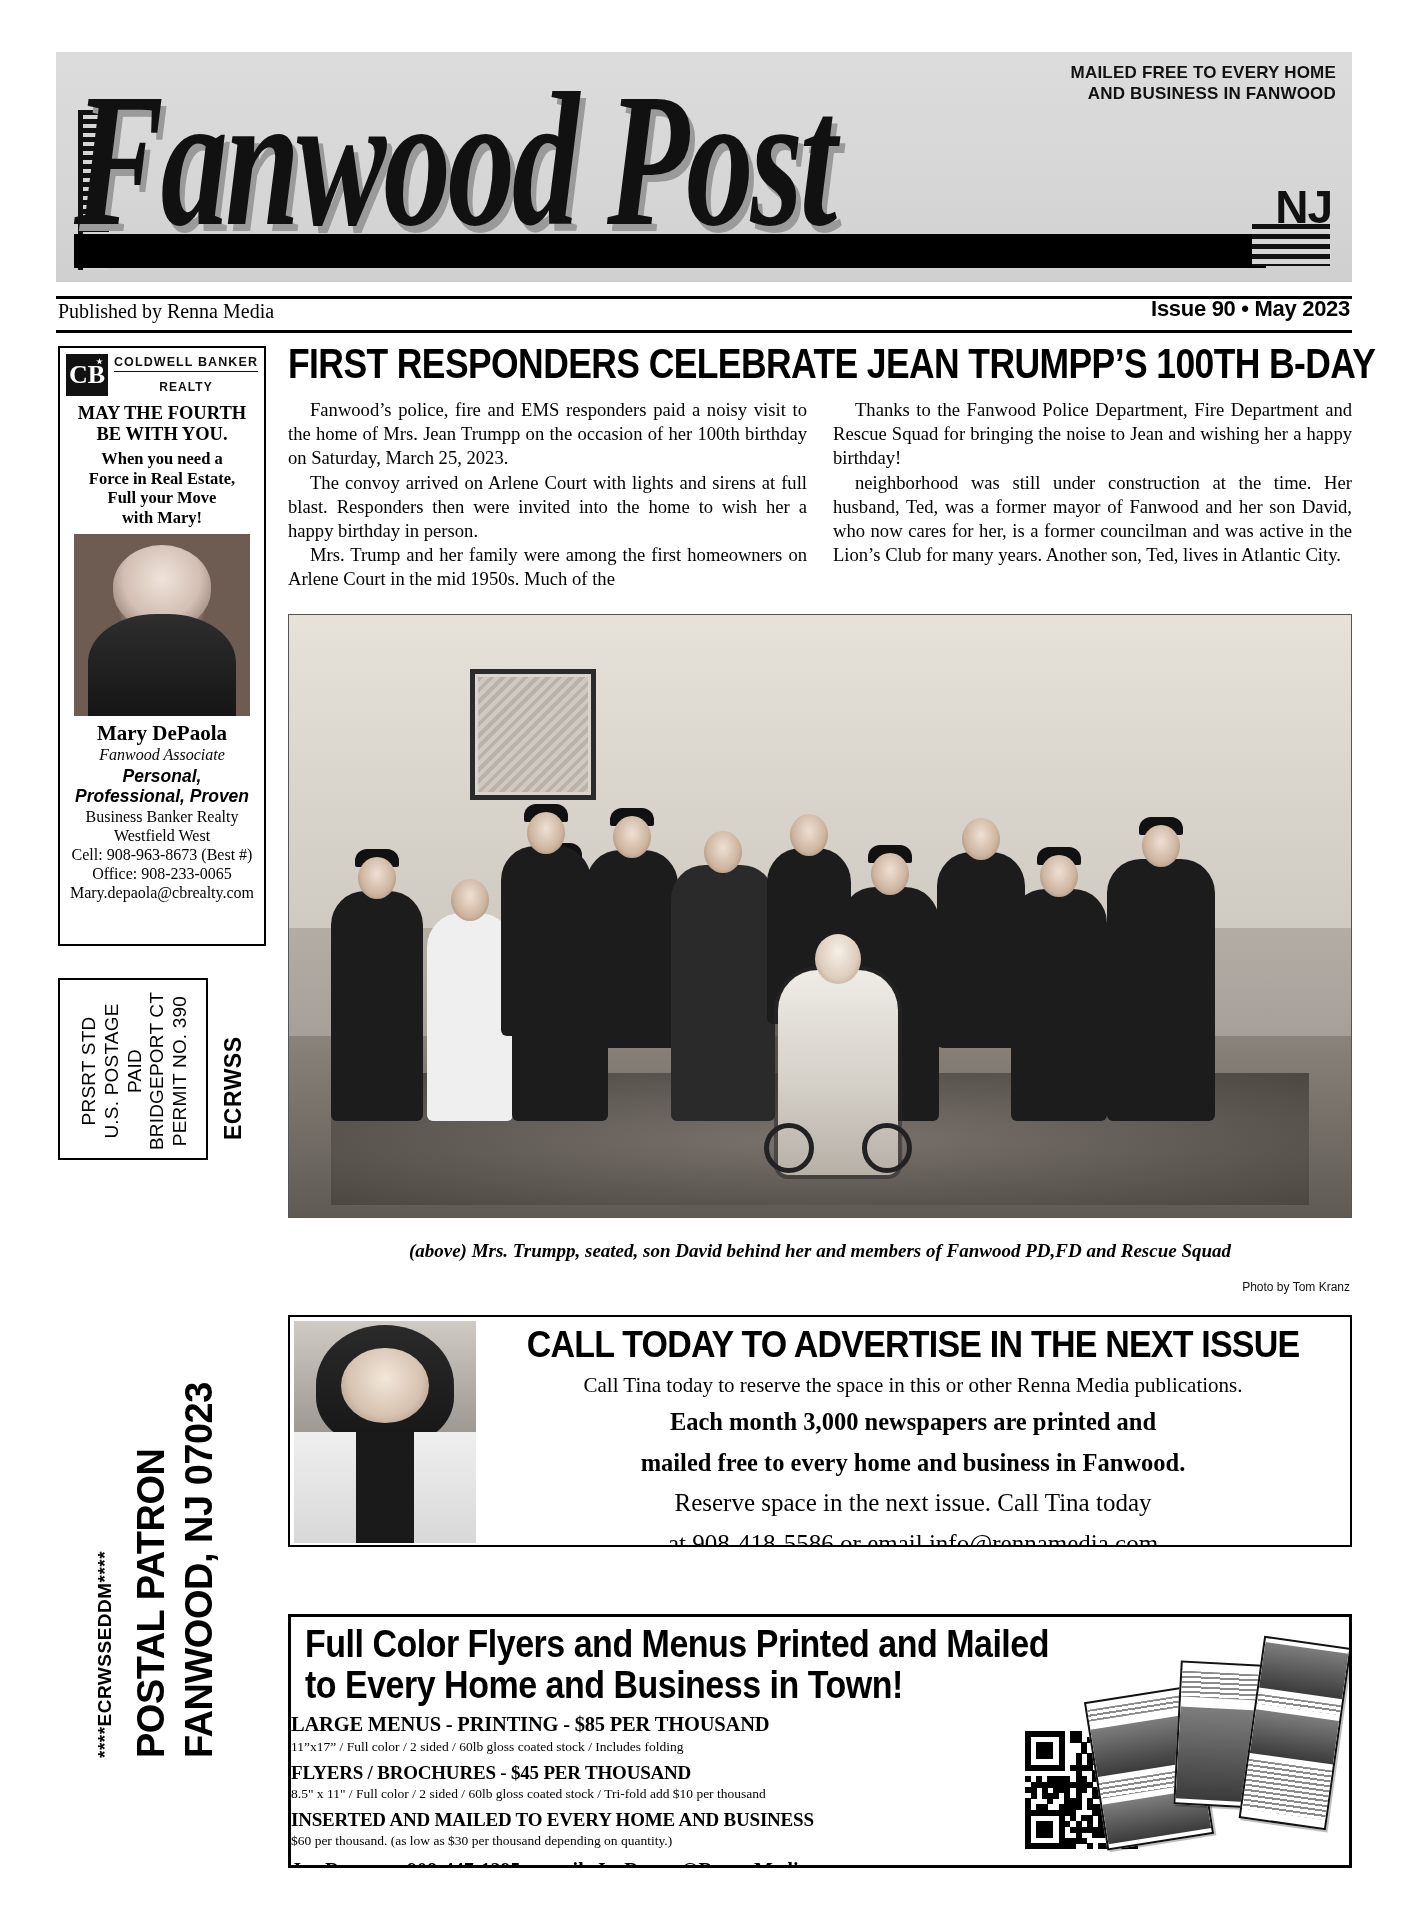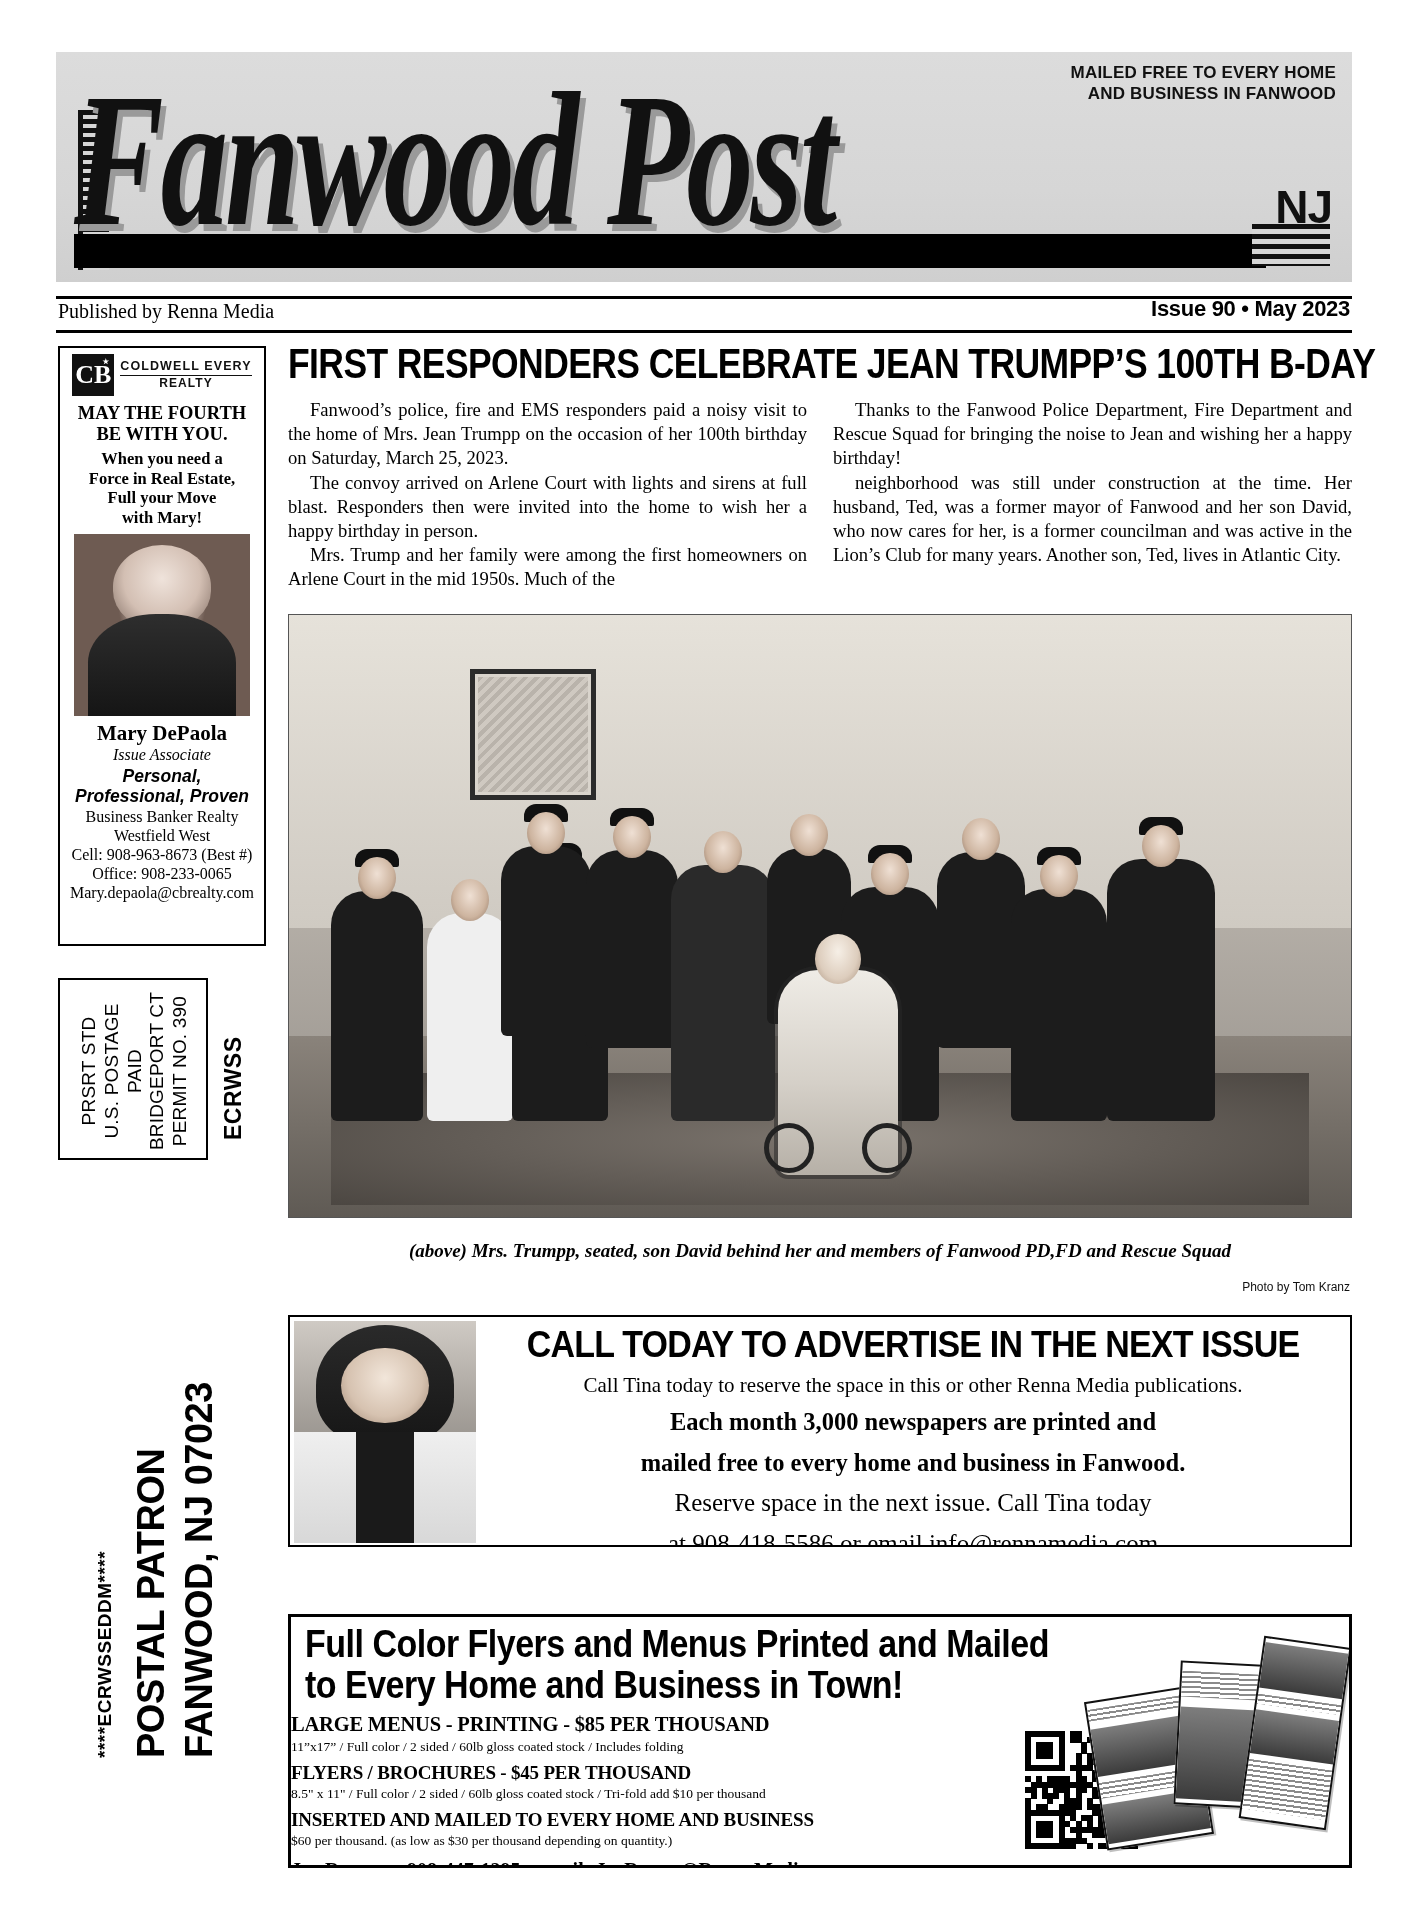--- a/index.html
+++ b/index.html
@@ -132,21 +132,21 @@
     font-size:26px; line-height:42px; position:relative;
   }
   .cb-mark::after{
     content:"";position:absolute;right:5px;top:4px;width:7px;height:7px;background:#fff;
     clip-path: polygon(50% 0,61% 35%,98% 35%,68% 57%,79% 91%,50% 70%,21% 91%,32% 57%,2% 35%,39% 35%);
   }
   .cb-name {
     font-family:"Liberation Sans",sans-serif; font-weight:bold;
     font-size:12.5px; letter-spacing:1.1px; line-height:1.25; color:#111;
   }
-  .cb-name .sub{ display:block; border-top:1px solid #111; margin-top:1px; padding-top:0; font-size:12px;}
+  .cb-name .sub{ display:block; border-top:1px solid #111; margin-top:1px; padding-top:8px; font-size:12px;}
   .cb-hl {
     font-family:"Liberation Serif",serif; font-weight:bold;
     font-size:18.5px; line-height:1.12; margin-top:7px; color:#000;
   }
   .cb-sub {
     font-family:"Liberation Serif",serif; font-weight:bold;
     font-size:16.5px; line-height:1.18; margin-top:5px; color:#000;
   }
   .cb-photo {
     margin: 7px auto 0;
@@ -379,37 +379,37 @@
 
   <div class="pub-rule-top"></div>
   <div class="pub-left">Published by Renna Media</div>
   <div class="pub-right">Issue 90 • May 2023</div>
   <div class="pub-rule-bottom"></div>
 
   <div class="cb-ad">
     <div class="cb-logo-row">
       <div class="cb-mark">CB</div>
       <div class="cb-name">
-        <span>COLDWELL EVERY</span>
+        <span>COLDWELL BANKER</span>
         <span class="sub">REALTY</span>
       </div>
     </div>
     <div class="cb-hl">
       <div>MAY THE FOURTH</div>
       <div>BE WITH YOU.</div>
     </div>
     <div class="cb-sub">
       <div>When you need a</div>
       <div>Force in Real Estate,</div>
       <div>Full your Move</div>
       <div>with Mary!</div>
     </div>
     <div class="cb-photo"></div>
     <div class="cb-nm">Mary DePaola</div>
-    <div class="cb-role">Issue Associate</div>
+    <div class="cb-role">Fanwood Associate</div>
     <div class="cb-tag">
       <div>Personal,</div>
       <div>Professional, Proven</div>
     </div>
     <div class="cb-line">Business Banker Realty</div>
     <div class="cb-line">Westfield West</div>
     <div class="cb-line">Cell: 908-963-8673 (Best #)</div>
     <div class="cb-line">Office: 908-233-0065</div>
     <div class="cb-line">Mary.depaola@cbrealty.com</div>
   </div>

